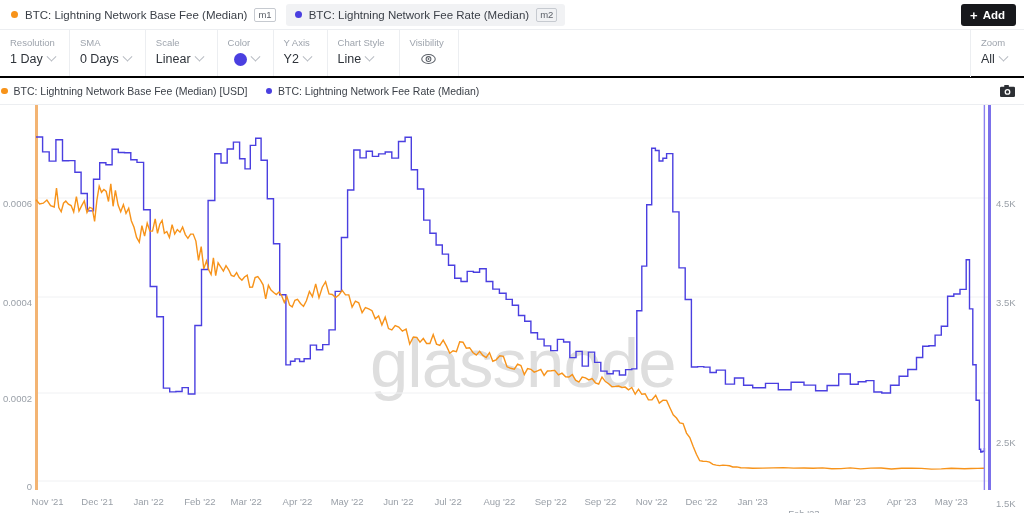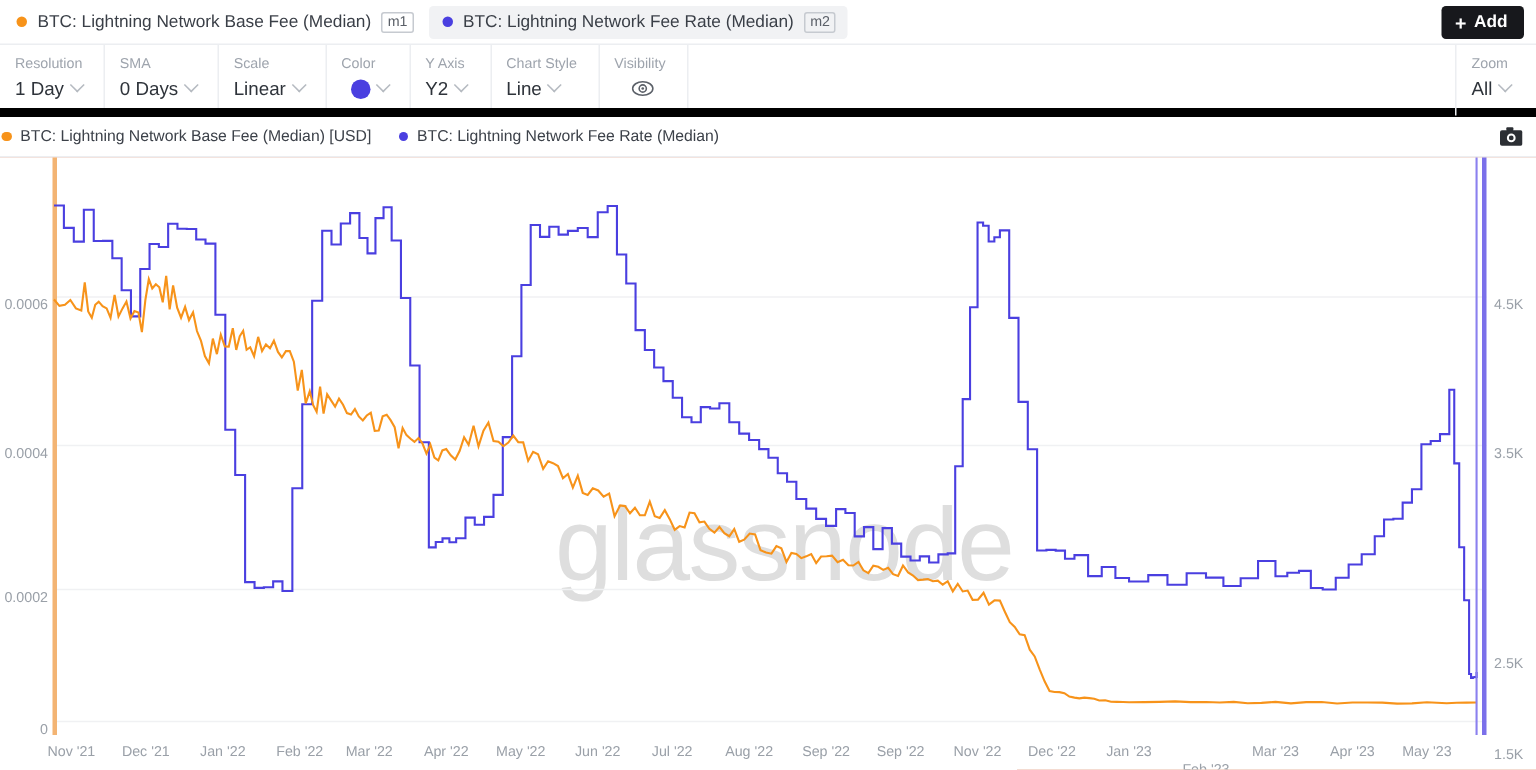--- a/index.html
+++ b/index.html
@@ -2,21 +2,21 @@
 <html><head>
 <meta charset="utf-8">
 <style>
   * { box-sizing: border-box; margin: 0; padding: 0; }
   html, body {
     width: 1024px; height: 513px;
     background: #ffffff;
     font-family: "Liberation Sans", sans-serif;
     overflow: hidden;
   }
-  #root { position: relative; width: 1024px; height: 513px; background:#c2410c; }
+  #root { position: relative; width: 1024px; height: 513px; background:#84cc16; }
 
   
   .metric-bar {
     position: absolute; left: 0; top: 0; width: 1024px; height: 30px;
     display: flex; align-items: center; gap: 0px;
     border-bottom: 1px solid #eceef1;
     background: #fff;
   }
   .metric-tab {
     display: flex; align-items: center; gap: 7px;
@@ -39,21 +39,21 @@
     background: #17181c; color: #fff; border-radius: 3px;
     display: flex; align-items: center; gap: 5px;
     font-size: 11.5px; font-weight: bold; cursor: pointer;
   }
   .add-plus { font-size: 13px; font-weight: bold; line-height: 1; }
 
   
   .toolbar {
     position: absolute; left: 0; top: 30px; width: 1024px; height: 48px;
     display: flex; align-items: stretch;
-    border-bottom: 6px solid #000000; background: #fff;
+    border-bottom: 2px solid #000000; background: #fff;
   }
   .ctrl {
     position: relative;
     padding: 6px 14px 0 10px;
     border-right: 1px solid #eceef1;
     display: flex; flex-direction: column; justify-content: flex-start;
     cursor: pointer; min-width: 54px;
   }
   .ctrl-label { font-size: 9.5px; color: #9ea4ad; line-height: 13px; white-space: nowrap; }
   .ctrl-value-row { display: flex; align-items: center; gap: 5px; height: 20px; }

